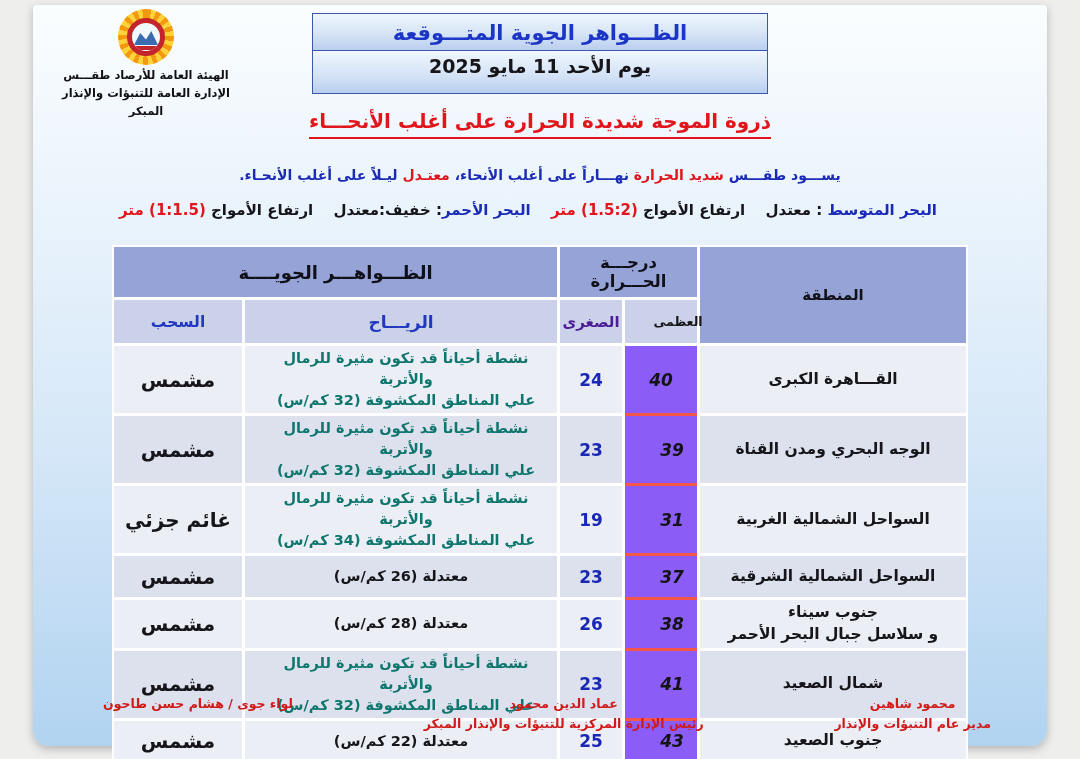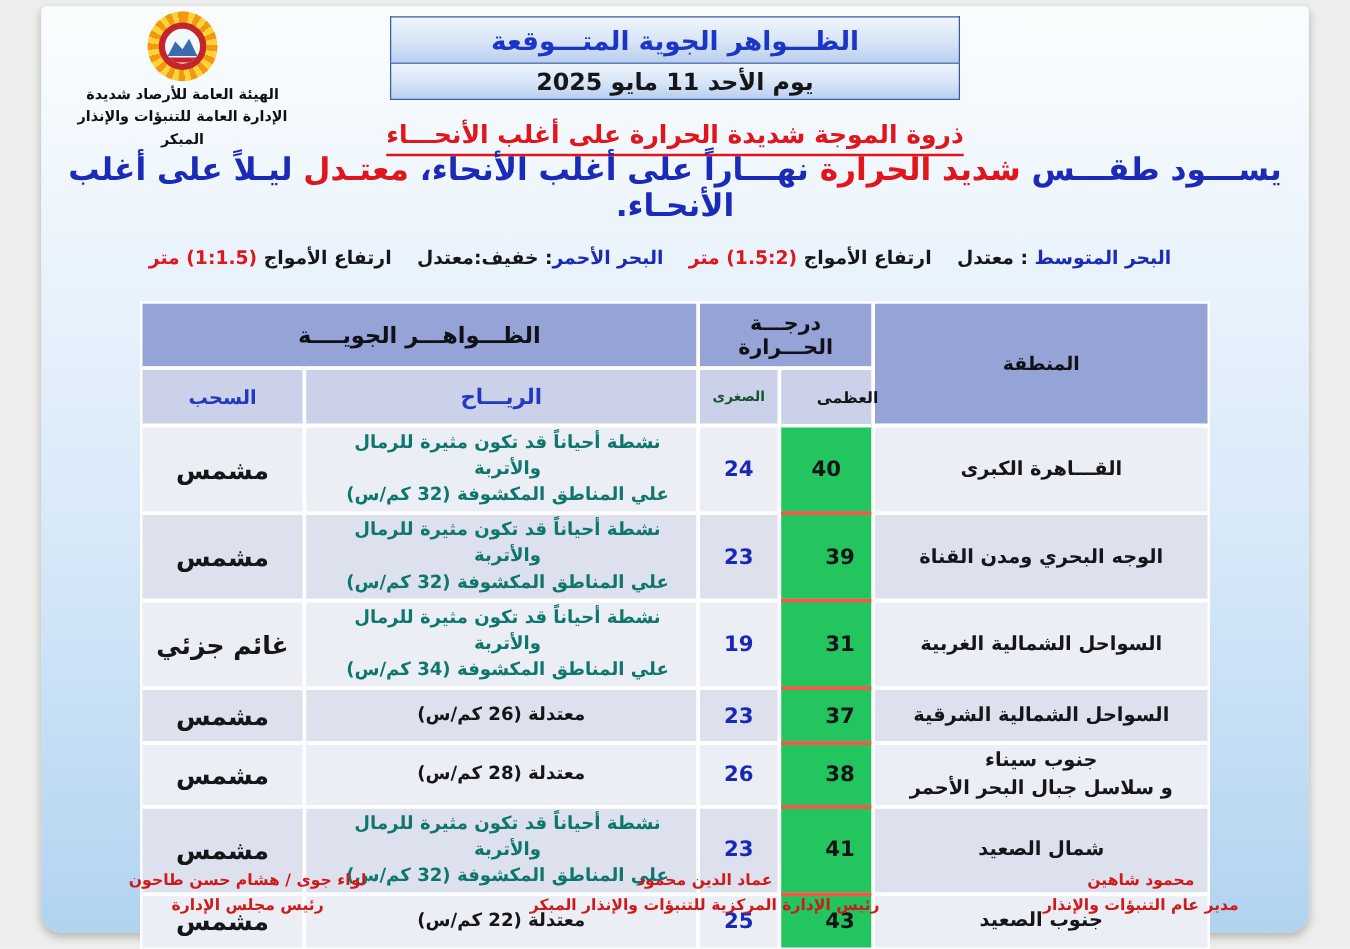--- a/index.html
+++ b/index.html
@@ -18,38 +18,38 @@
     box-shadow:0 3px 8px rgba(0,0,0,0.25);
   }
   
   .title-stack { width:456px; margin:8px auto 0; }
   .tbox {
     border:1px solid #3a57a8;
     background:linear-gradient(180deg,#eff6fd 0%,#d6e4f6 55%,#b9cfef 100%);
     text-align:center; font-weight:bold;
   }
   .tbox-title { padding:7px 0 5px; font-size:21px; color:#1b35c6; border-bottom:none; }
-  .tbox-date  { padding:4px 0 2px; font-size:19px; color:#16161a; }
+  .tbox-date  { padding:4px 0 16px; font-size:19px; color:#16161a; }
   .logo-block { position:absolute; top:4px; left:28px; width:170px; text-align:center; }
   .logo { width:56px; height:56px; border-radius:50%; margin:0 auto 2px;
     background:repeating-conic-gradient(#f2990f 0deg 11deg,#fdd23a 11deg 22deg);
     display:flex; align-items:center; justify-content:center; }
   .logo-inner { width:38px; height:38px; border-radius:50%; border:5px solid #c4242c;
     background:#f2f9fd; position:relative; overflow:hidden; }
   .logo-inner::before { content:""; position:absolute; left:2px; right:2px; bottom:6px; height:14px;
     background:#3a6cb0; clip-path:polygon(0 100%,26% 15%,50% 60%,72% 0,100% 100%); }
   .logo-inner::after { content:""; position:absolute; left:0; right:0; bottom:1px; height:4px; background:#c4242c; }
   .org-line { font-size:11.5px; font-weight:bold; color:#101014; line-height:1.55; }
   
   .headline { margin-top:15px; text-align:center; }
   .headline span {
     font-size:20px; font-weight:bold; color:#e0161c;
     border-bottom:2px solid #e0161c; padding-bottom:4px;
   }
-  .summary { margin-top:2px; text-align:center; font-size:25px; font-weight:bold; color:#1b2bb8; }
+  .summary { margin-top:34px; text-align:center; font-size:14px; font-weight:bold; color:#1b2bb8; }
   .summary .red { color:#e0161c; }
   .sea-line { margin-top:18px; display:flex; justify-content:space-between;
     padding:0 110px 0 86px; font-size:15px; font-weight:bold; color:#15151a; white-space:nowrap; }
   .sea-name { color:#1b2bb8; }
   .sea-red { color:#e0161c; }
   
   .table-wrap { width:856px; margin:26px auto 0; background:#ffffff; padding:2px; }
   .grid {
     display:grid;
     grid-template-columns:266px 72px 62px 312px 128px;
@@ -58,32 +58,32 @@
     column-gap:3px;
     background:#ffffff;
   }
   .hc { display:flex; align-items:center; justify-content:center; font-weight:bold; text-align:center; }
   .hA { background:#96a3d6; color:#101018; }
   .hB { background:#cbd1e8; border-top:3px solid #fff; }
   .h-region { grid-column:1; grid-row:1 / span 2; font-size:15px; }
   .h-temp   { grid-column:2 / span 2; grid-row:1; font-size:16.5px; }
   .h-phen   { grid-column:4 / span 2; grid-row:1; font-size:18px; }
   .h-max    { grid-column:2; grid-row:2; font-size:12.5px; color:#15151a;padding-left:34px; }
-  .h-min    { grid-column:3; grid-row:2; font-size:11px; color:#14532d; }
+  .h-min    { grid-column:3; grid-row:2; font-size:15px; color:#4c1d95; }
   .h-wind   { grid-column:4; grid-row:2; font-size:17px; color:#2338c0; }
   .h-cloud  { grid-column:5; grid-row:2; font-size:15.5px; color:#2338c0; }
   .cell {
     display:flex; align-items:center; justify-content:center;
     min-height:44px; padding:2px 6px; border-top:3px solid #fff;
     font-weight:bold; text-align:center; white-space:pre-line;
     background:#ebeef5; color:#15151a;
   }
   .cell.shade { background:#dde1ed; }
   .cell.region { font-size:15.5px; line-height:1.4; }
-  .cell.max { background:#22c55e; font-size:17px; color:#141418; }
+  .cell.max { background:#8b5cf6; font-size:17px; color:#141418;font-style:italic; }
   .cell.max.cont { border-top-color:#f5574b;padding-left:28px; }
   .cell.min { font-size:17px; color:#1a28b8; }
   .cell.wind { font-size:14.5px; line-height:1.45; }
   .cell.wind.redtxt { color:#0f766e;padding-left:16px; }
   .cell.cloud { font-size:20px; }
   
   .footer { position:absolute; bottom:12px; left:0; right:0;
     display:flex; justify-content:space-between; padding:0 56px 0 70px;
     color:#d01a1a; font-weight:bold; font-size:12.5px; text-align:center; line-height:1.6; }
 </style>
@@ -94,21 +94,21 @@
 
   <div class="title-stack">
     <div class="tbox tbox-title">الظـــواهر الجوية المتـــوقعة</div>
     <div class="tbox tbox-date">يوم  الأحد 11 مايو 2025</div>
   </div>
 
   <div class="logo-block">
     <div class="logo">
       <div class="logo-inner"></div>
     </div>
-    <div class="org-line">الهيئة العامة للأرصاد شديدة</div>
+    <div class="org-line">الهيئة العامة للأرصاد طقـــس</div>
     <div class="org-line">الإدارة العامة للتنبؤات والإنذار المبكر</div>
   </div>
 
   <div class="headline">
     <span>ذروة الموجة شديدة الحرارة على أغلب الأنحـــاء</span>
   </div>
 
   <div class="summary"><span>يســـود طقـــس </span><span class="red">شديد الحرارة</span><span> نهـــاراً على أغلب الأنحاء، </span><span class="red">معتـدل</span><span> ليـلاً على أغلب الأنحـاء.</span></div>
 
   <div class="sea-line">
@@ -193,17 +193,16 @@
     <div>
       <div>محمود شاهين</div>
       <div>مدير عام التنبؤات والإنذار</div>
     </div>
     <div>
       <div>عماد الدين محمود</div>
       <div>رئيس الإدارة المركزية للتنبؤات والإنذار المبكر</div>
     </div>
     <div>
       <div>لواء جوى / هشام حسن طاحون</div>
-      <div>رئيس مجلس الإدارة</div>
     </div>
   </div>
 
 </div>
 
 </body></html>

